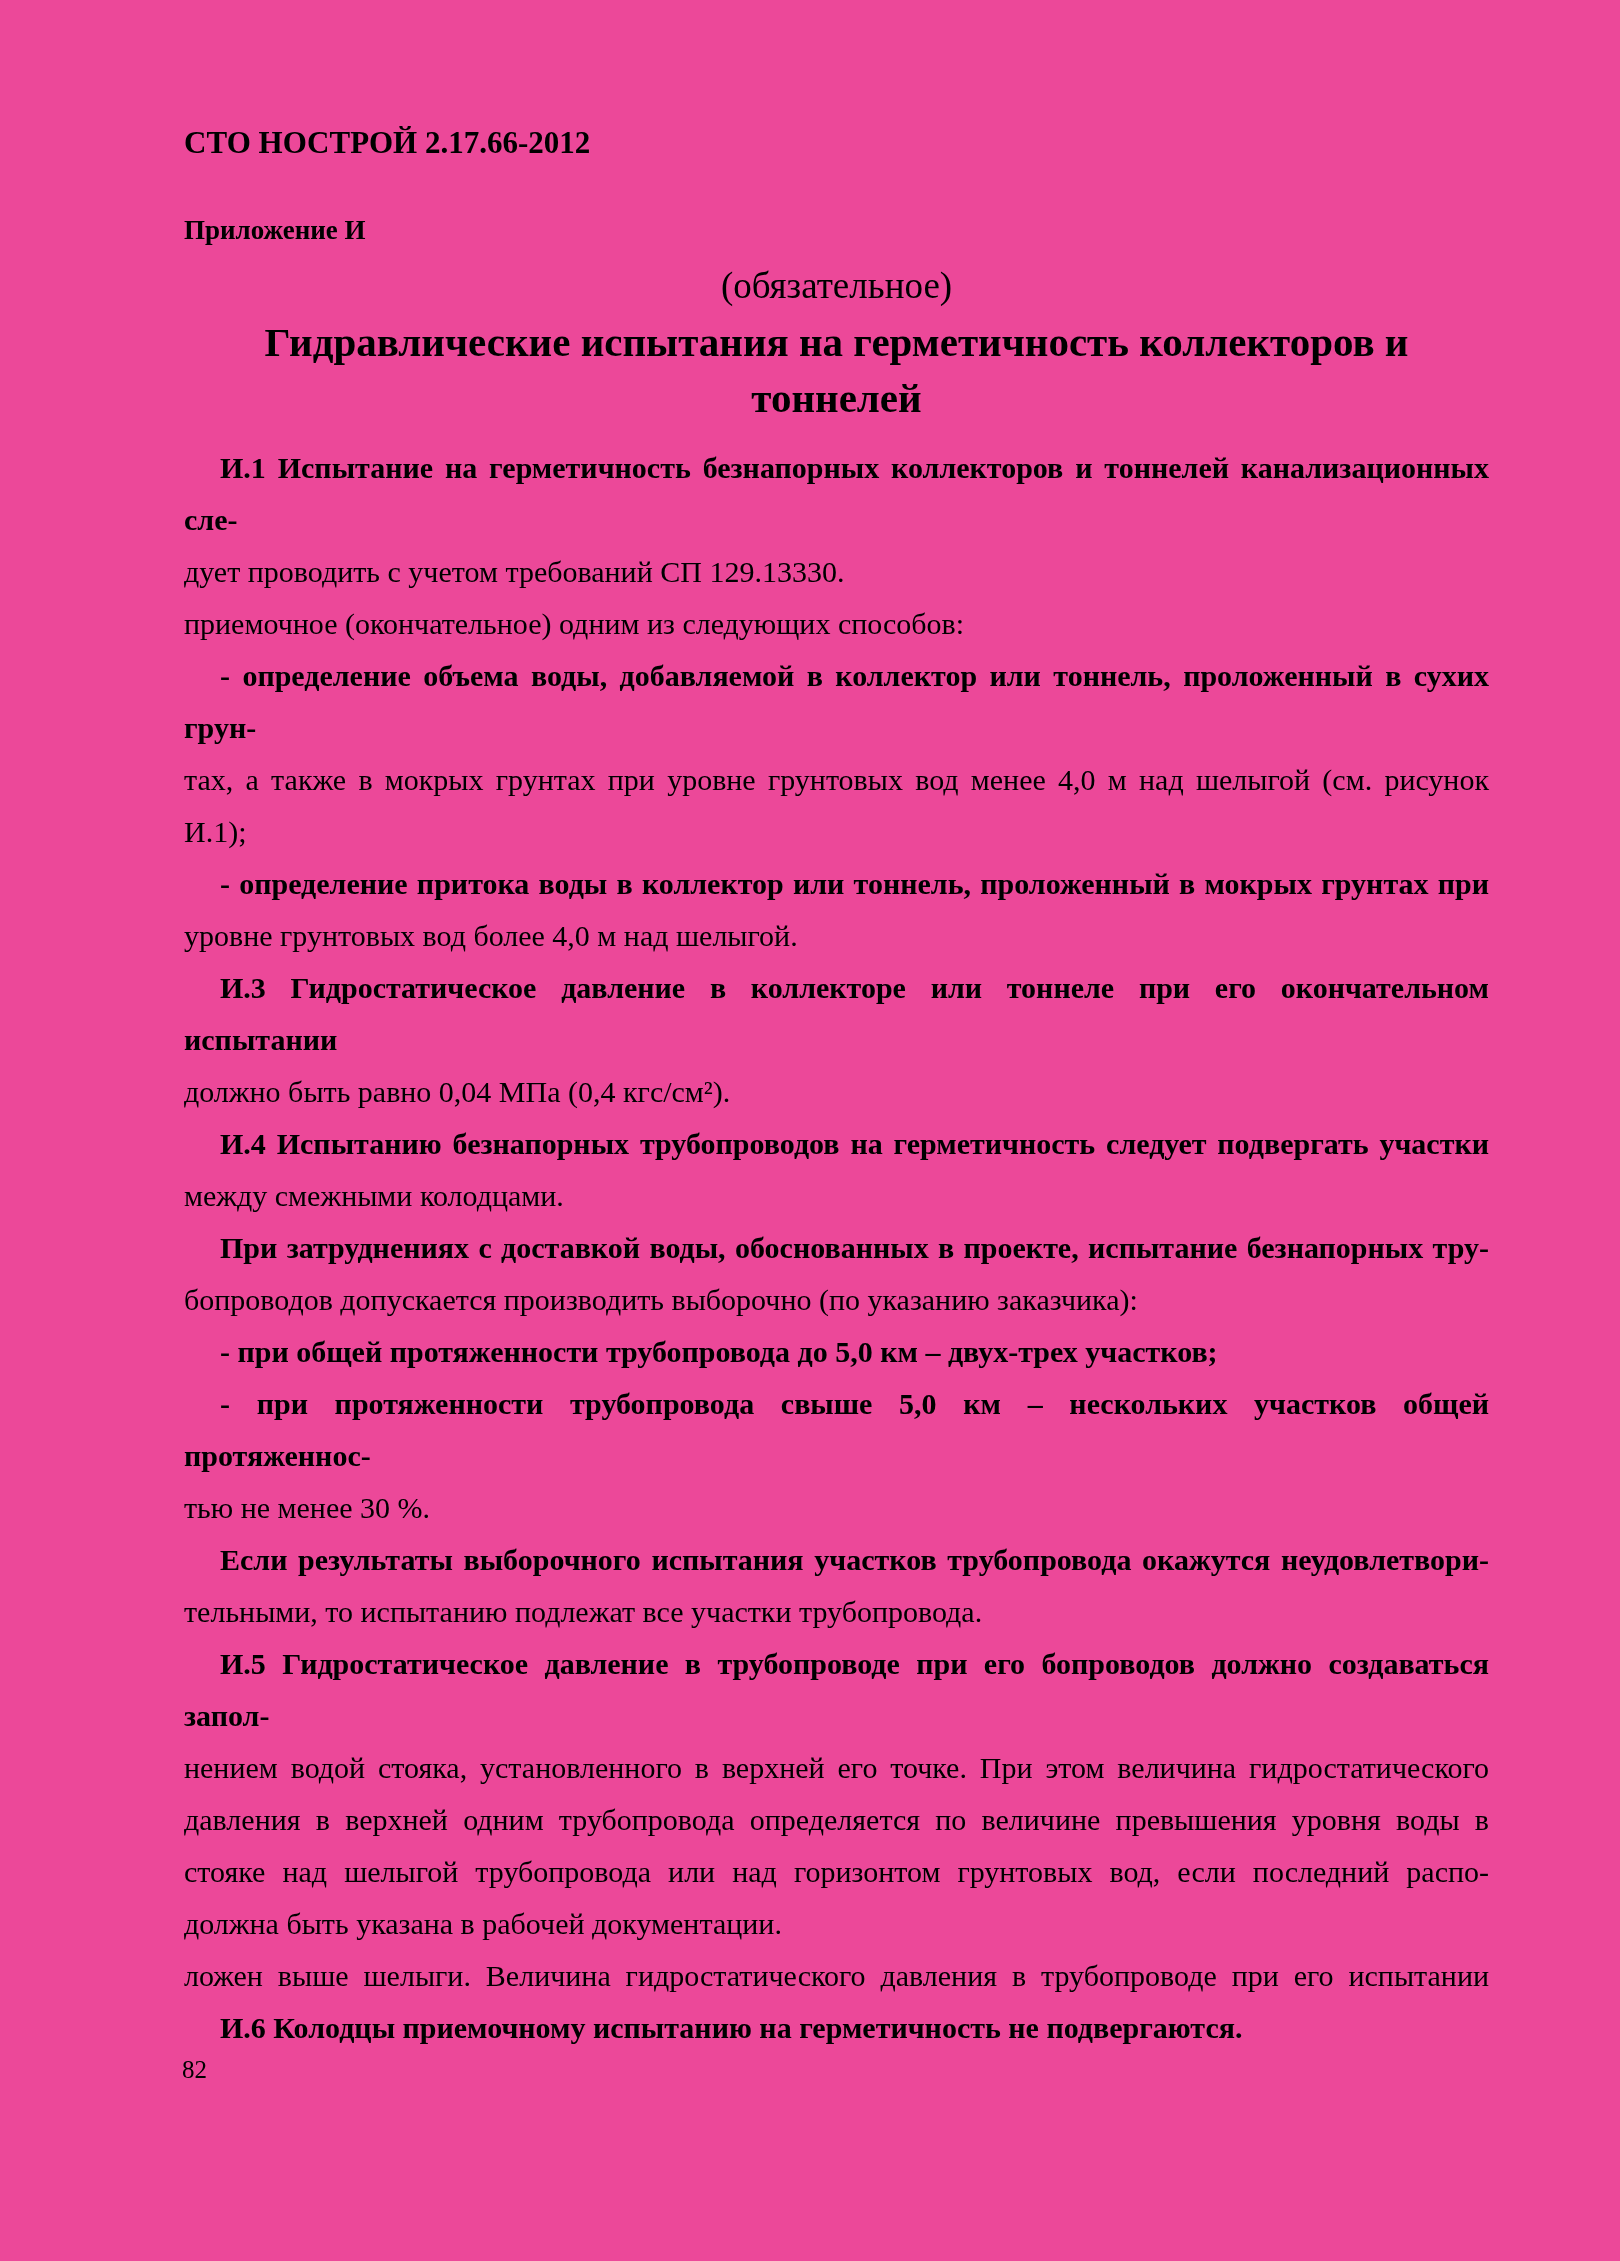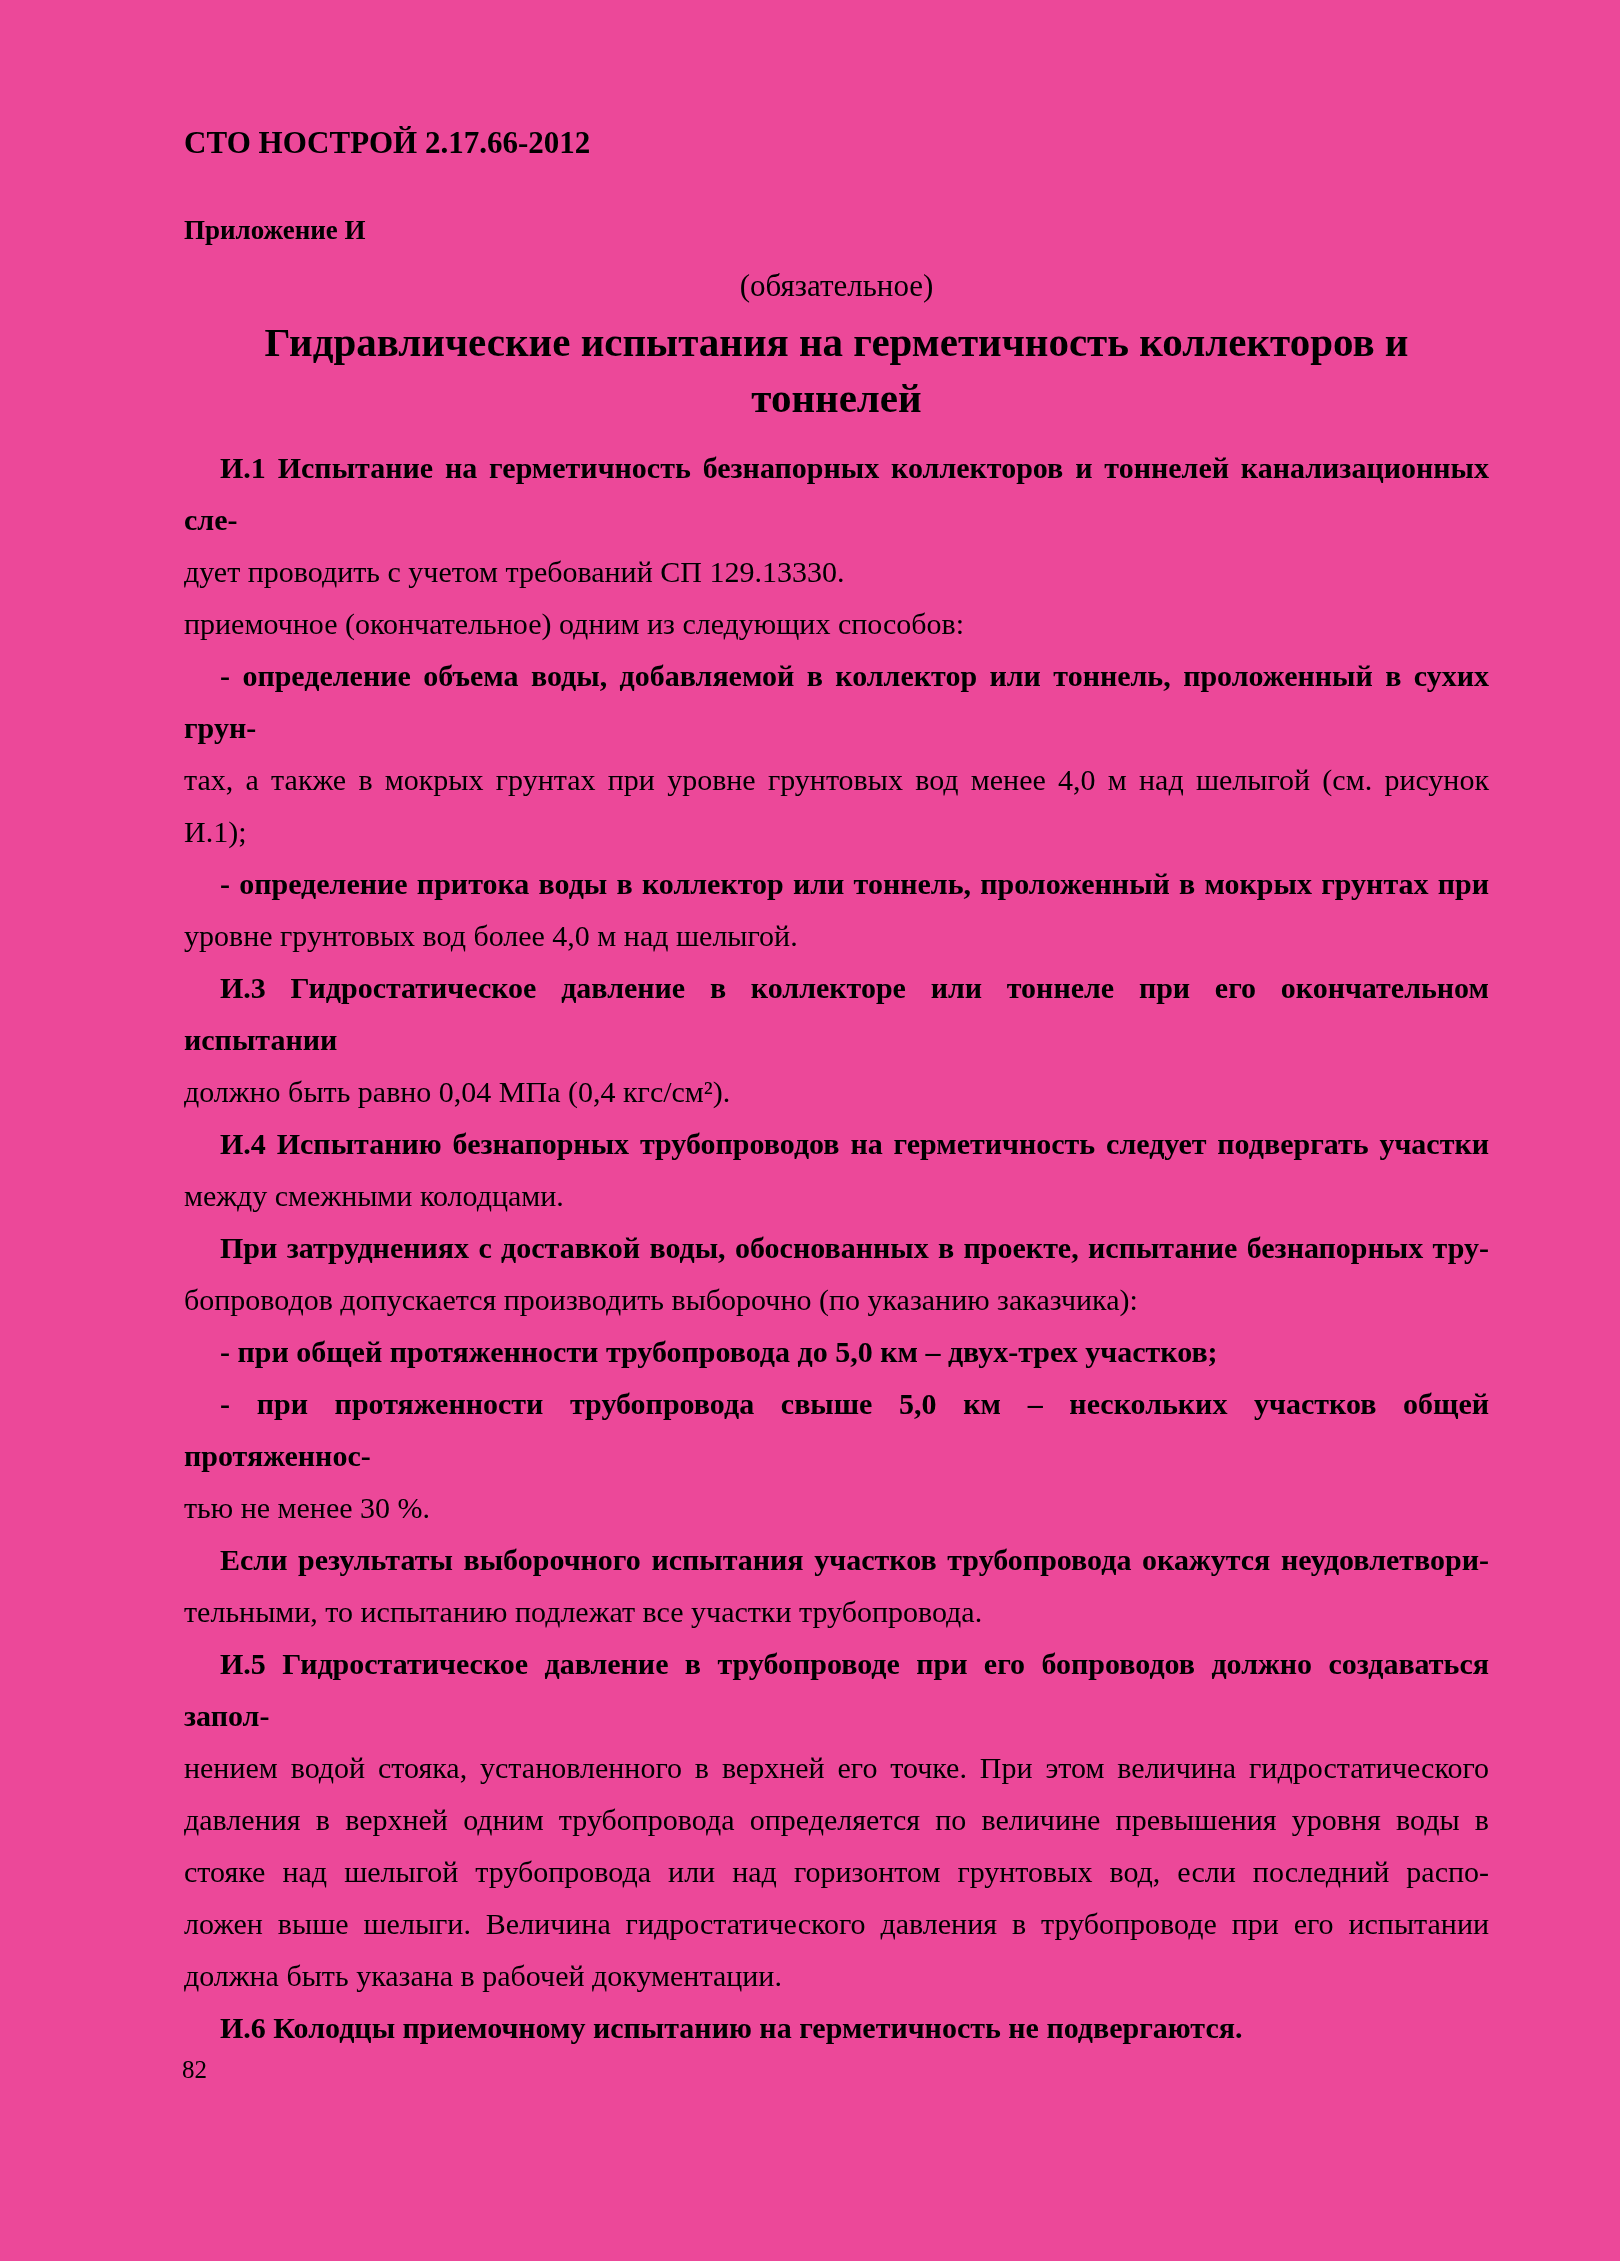--- a/index.html
+++ b/index.html
@@ -27,21 +27,21 @@
     text-align: left;
   }
   .appendix-label {
     margin-top: 44px;
     font-weight: bold;
     font-size: 27px;
     line-height: 56px;
     text-align: left;
   }
   .appendix-note {
-    font-size: 31px;
+    font-size: 37px;
     line-height: 56px;
     text-align: center;
   }
   .doc-title {
     font-weight: bold;
     font-size: 41px;
     line-height: 56px;
     text-align: center;
   }
   .body-text {
@@ -132,22 +132,22 @@
       <div class="para">
         <div class="line first">Если результаты выборочного испытания участков трубопровода окажутся неудовлетвори-</div>
         <div class="line last">тельными, то испытанию подлежат все участки трубопровода.</div>
       </div>
 
       <div class="para">
         <div class="line first">И.5 Гидростатическое давление в трубопроводе при его бопроводов должно создаваться запол-</div>
         <div class="line">нением водой стояка, установленного в верхней его точке. При этом величина гидростатического</div>
         <div class="line">давления в верхней одним трубопровода определяется по величине превышения уровня воды в</div>
         <div class="line">стояке над шелыгой трубопровода или над горизонтом грунтовых вод, если последний распо-</div>
+        <div class="line last">должна быть указана в рабочей документации.</div>
         <div class="line">ложен выше шелыги. Величина гидростатического давления в трубопроводе при его испытании</div>
-        <div class="line last">должна быть указана в рабочей документации.</div>
       </div>
 
       <div class="para">
         <div class="line first last">И.6 Колодцы приемочному испытанию на герметичность не подвергаются.</div>
       </div>
 
     </div>
   </div>
 
   <div class="page-number">82</div>

